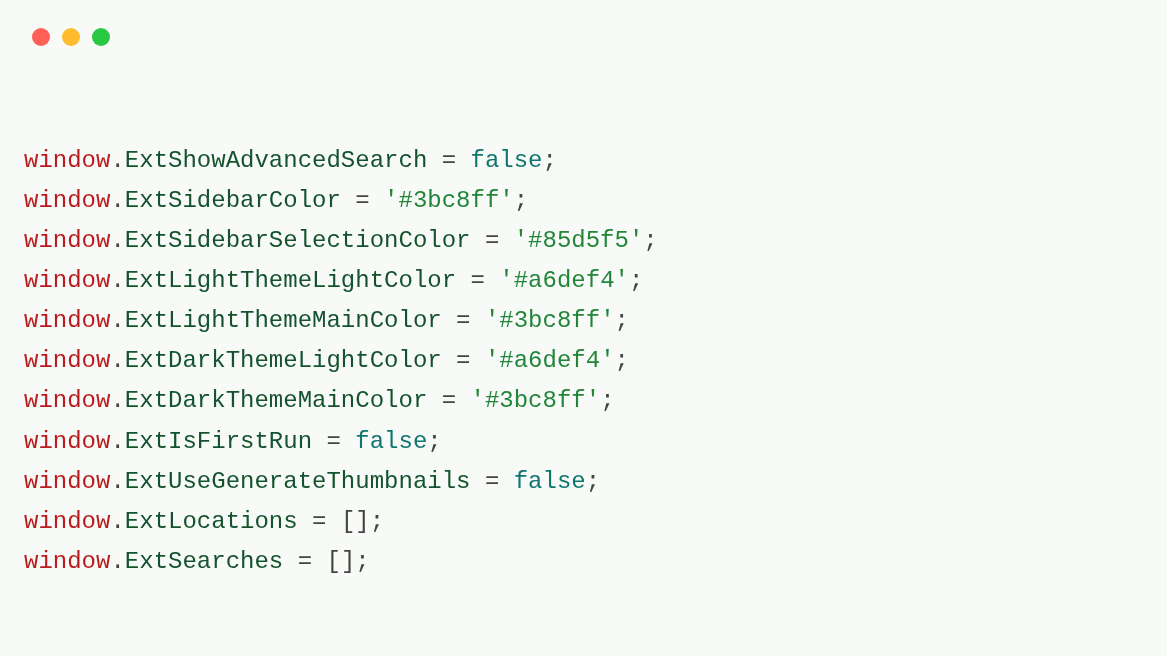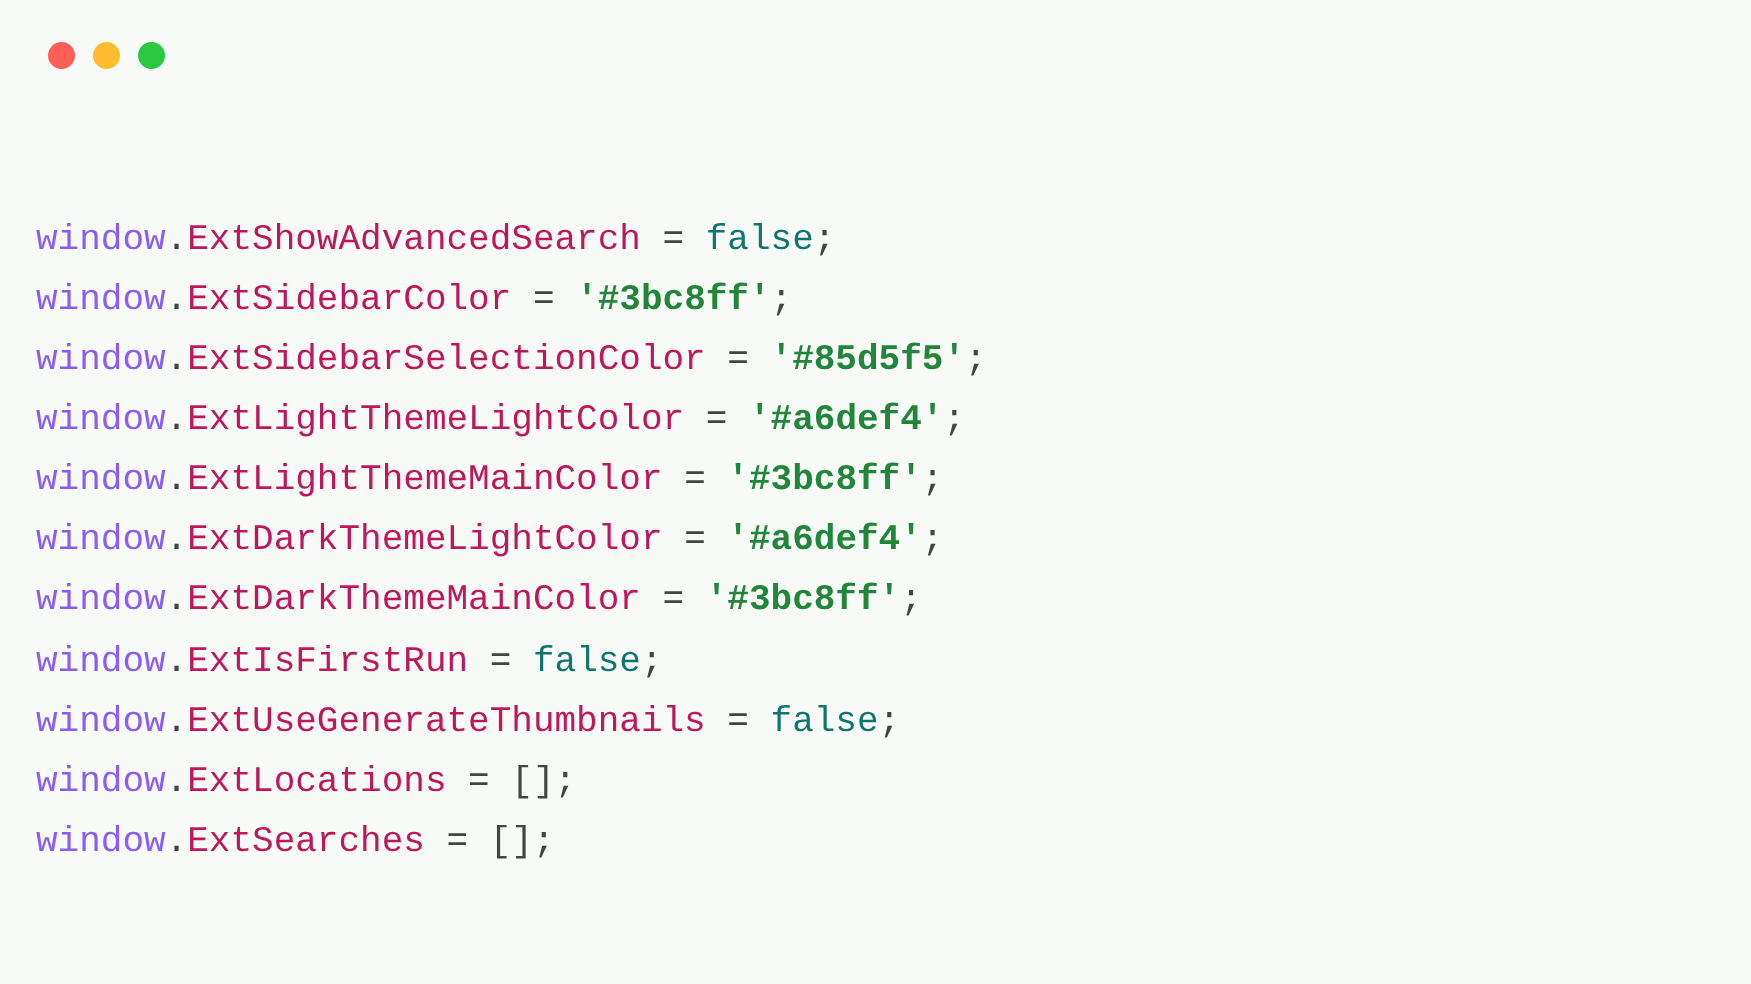--- a/index.html
+++ b/index.html
@@ -26,25 +26,25 @@
       height: 18px;
       border-radius: 50%;
     }
     .dot-red { background: #ff5f57; }
     .dot-yellow { background: #febc2e; }
     .dot-green { background: #28c840; }
     .code-block {
       padding: 95px 0 0 24px;
       white-space: pre;
     }
-    .tok-obj { color: #8b5cf6; }      
-    .tok-prop { color: #be185d; }     
+    .tok-obj { color: #b91c1c; }      
+    .tok-prop { color: #14532d; }     
     .tok-punc { color: #444; }        
     .tok-bool { color: #0f766e; }     
-    .tok-str { color: #22863a; font-weight: bold; }      
+    .tok-str { color: #22863a; }      
   </style>
 </head>
 <body>
 
 <div class="window-controls">
   <div class="dot dot-red"></div>
   <div class="dot dot-yellow"></div>
   <div class="dot dot-green"></div>
 </div>
 

